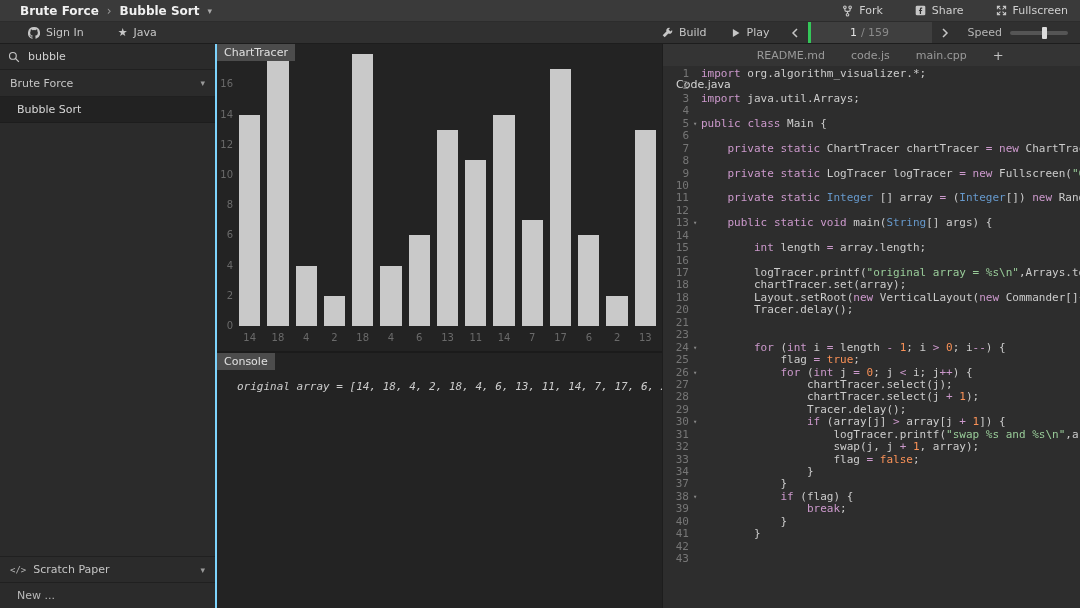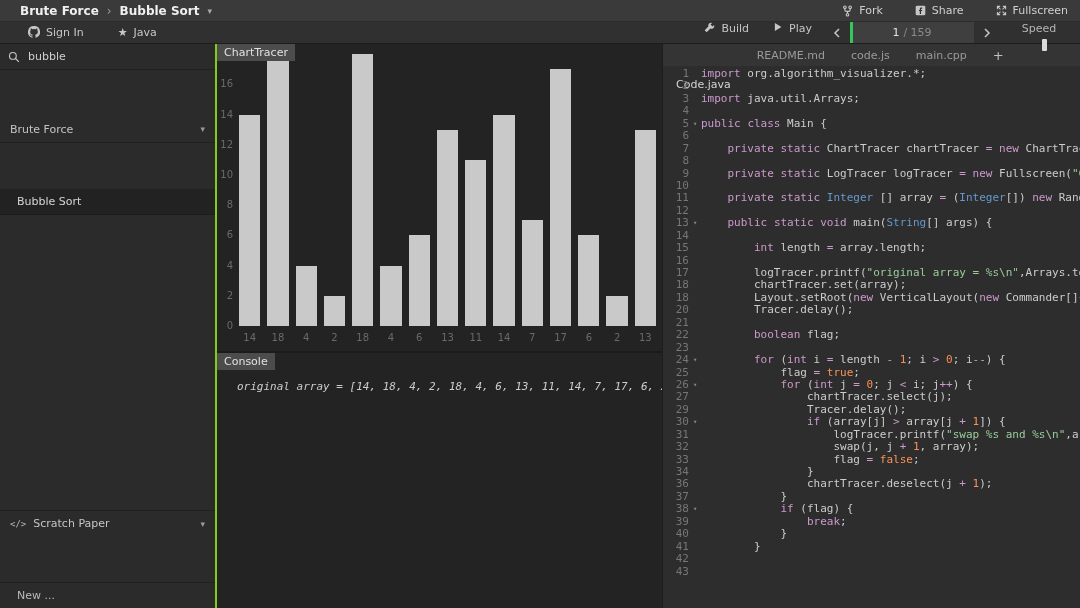--- a/index.html
+++ b/index.html
@@ -22,41 +22,41 @@
   .tbtn { display:flex; align-items:center; gap:6px; font-size:11px; color:#cfcfcf;
           background:none; border:none; font-family:inherit; cursor:pointer; }
   .tbtn svg { display:block; }
   
   .toolbar {
     height:22px; background:#303030; border-bottom:1px solid #1d1d1d;
     display:flex; align-items:stretch; flex:0 0 auto;
   }
   .tool-left { display:flex; align-items:center; gap:10px; padding-left:16px; }
   .tool-right { margin-left:auto; display:flex; align-items:stretch; }
-  .toolbtn { display:flex; gap:6px; font-size:11px; color:#c6c6c6;
+  .toolbtn { display:flex; align-items:center; gap:6px; font-size:11px; color:#c6c6c6;
              background:none; border:none; font-family:inherit; padding:0 12px; cursor:pointer; }
   .star-glyph { color:#c6c6c6; font-size:11px; }
   .stepbtn { width:26px; display:flex; align-items:center; justify-content:center;
              background:none; border:none; cursor:pointer; }
   .progressbox {
     width:124px; background:#3f3f3f; position:relative;
     display:flex; align-items:center; justify-content:center;
     font-size:11px; color:#8b8b8b;
   }
   .progressbox .cur { color:#e2e2e2; margin-right:4px; }
   .progressfill { position:absolute; left:0; top:0; bottom:0; width:3px; }
-  .speedwrap { display:flex; align-items:center; gap:8px; padding:0 12px 0 10px;flex-direction:column; }
+  .speedwrap { display:flex; align-items:center; gap:8px; padding:0 12px 0 10px; }
   .speedlabel { font-size:11px; color:#b5b5b5; }
   .slider { position:relative; width:58px; height:4px; background:#555; border-radius:2px; }
   .slider .handle { position:absolute; top:-4px; width:5px; height:12px; background:#dcdcdc; border-radius:1px; }
   
   .main { flex:1; display:flex; min-height:0; }
   
-  .sidebar { width:217px; flex:0 0 auto; background:#2b2b2b; border-right:2px solid #84cc16;
-             display:flex; flex-direction:column; font-size:11px;gap:46px; }
+  .sidebar { width:217px; flex:0 0 auto; background:#2b2b2b; border-right:2px solid #7dd3fc;
+             display:flex; flex-direction:column; font-size:11px; }
   .searchrow { height:26px; display:flex; align-items:center; gap:8px; padding:0 8px;
                border-bottom:1px solid #202020; }
   .searchrow input { background:transparent; border:none; outline:none; color:#cfcfcf;
                      font-family:inherit; font-size:11px; width:160px; }
   .catrow { height:27px; display:flex; align-items:center; justify-content:space-between;
             padding:0 10px; border-bottom:1px solid #202020; color:#c4c4c4; cursor:pointer; }
   .catrow .caret, .scratchrow .caret { color:#9a9a9a; font-size:9px; }
   .algoitem { height:26px; display:flex; align-items:center; padding-left:17px;
               background:#222222; border-bottom:1px solid #1d1d1d; color:#d6d6d6; cursor:pointer; }
   .sidespacer { flex:1; }
@@ -382,25 +382,20 @@
             <div class="gut-num">20</div>
             <div class="gut-fold"></div>
             <div class="code-text"><span class="tok-pl">        Tracer.delay();</span></div>
           </div>
           <div class="code-row">
             <div class="gut-num">21</div>
             <div class="gut-fold"></div>
             <div class="code-text"></div>
           </div>
           <div class="code-row">
-            <div class="gut-num">22</div>
-            <div class="gut-fold"></div>
-            <div class="code-text"><span class="tok-pl">        </span><span class="tok-kw">boolean</span><span class="tok-pl"> flag;</span></div>
-          </div>
-          <div class="code-row">
             <div class="gut-num">23</div>
             <div class="gut-fold"></div>
             <div class="code-text"></div>
           </div>
           <div class="code-row">
             <div class="gut-num">24</div>
             <div class="gut-fold">▾</div>
             <div class="code-text"><span class="tok-pl">        </span><span class="tok-kw">for</span><span class="tok-pl"> (</span><span class="tok-kw">int</span><span class="tok-pl"> i </span><span class="tok-op">=</span><span class="tok-pl"> length </span><span class="tok-op">-</span><span class="tok-pl"> </span><span class="tok-num">1</span><span class="tok-pl">; i </span><span class="tok-op">&gt;</span><span class="tok-pl"> </span><span class="tok-num">0</span><span class="tok-pl">; i</span><span class="tok-op">--</span><span class="tok-pl">) {</span></div>
           </div>
           <div class="code-row">
@@ -412,20 +407,25 @@
             <div class="gut-num">26</div>
             <div class="gut-fold">▾</div>
             <div class="code-text"><span class="tok-pl">            </span><span class="tok-kw">for</span><span class="tok-pl"> (</span><span class="tok-kw">int</span><span class="tok-pl"> j </span><span class="tok-op">=</span><span class="tok-pl"> </span><span class="tok-num">0</span><span class="tok-pl">; j </span><span class="tok-op">&lt;</span><span class="tok-pl"> i; j</span><span class="tok-op">++</span><span class="tok-pl">) {</span></div>
           </div>
           <div class="code-row">
             <div class="gut-num">27</div>
             <div class="gut-fold"></div>
             <div class="code-text"><span class="tok-pl">                chartTracer.select(j);</span></div>
           </div>
           <div class="code-row">
+            <div class="gut-num">28</div>
+            <div class="gut-fold"></div>
+            <div class="code-text"><span class="tok-pl">                chartTracer.select(j </span><span class="tok-op">+</span><span class="tok-pl"> </span><span class="tok-num">1</span><span class="tok-pl">);</span></div>
+          </div>
+          <div class="code-row">
             <div class="gut-num">29</div>
             <div class="gut-fold"></div>
             <div class="code-text"><span class="tok-pl">                Tracer.delay();</span></div>
           </div>
           <div class="code-row">
             <div class="gut-num">30</div>
             <div class="gut-fold">▾</div>
             <div class="code-text"><span class="tok-pl">                </span><span class="tok-kw">if</span><span class="tok-pl"> (array[j] </span><span class="tok-op">&gt;</span><span class="tok-pl"> array[j </span><span class="tok-op">+</span><span class="tok-pl"> </span><span class="tok-num">1</span><span class="tok-pl">]) {</span></div>
           </div>
           <div class="code-row">
@@ -440,25 +440,20 @@
           </div>
           <div class="code-row">
             <div class="gut-num">33</div>
             <div class="gut-fold"></div>
             <div class="code-text"><span class="tok-pl">                    flag </span><span class="tok-op">=</span><span class="tok-pl"> </span><span class="tok-num">false</span><span class="tok-pl">;</span></div>
           </div>
           <div class="code-row">
             <div class="gut-num">34</div>
             <div class="gut-fold"></div>
             <div class="code-text"><span class="tok-pl">                }</span></div>
-          </div>
-          <div class="code-row">
-            <div class="gut-num">36</div>
-            <div class="gut-fold"></div>
-            <div class="code-text"><span class="tok-pl">                chartTracer.deselect(j </span><span class="tok-op">+</span><span class="tok-pl"> </span><span class="tok-num">1</span><span class="tok-pl">);</span></div>
           </div>
           <div class="code-row">
             <div class="gut-num">37</div>
             <div class="gut-fold"></div>
             <div class="code-text"><span class="tok-pl">            }</span></div>
           </div>
           <div class="code-row">
             <div class="gut-num">38</div>
             <div class="gut-fold">▾</div>
             <div class="code-text"><span class="tok-pl">            </span><span class="tok-kw">if</span><span class="tok-pl"> (flag) {</span></div>

